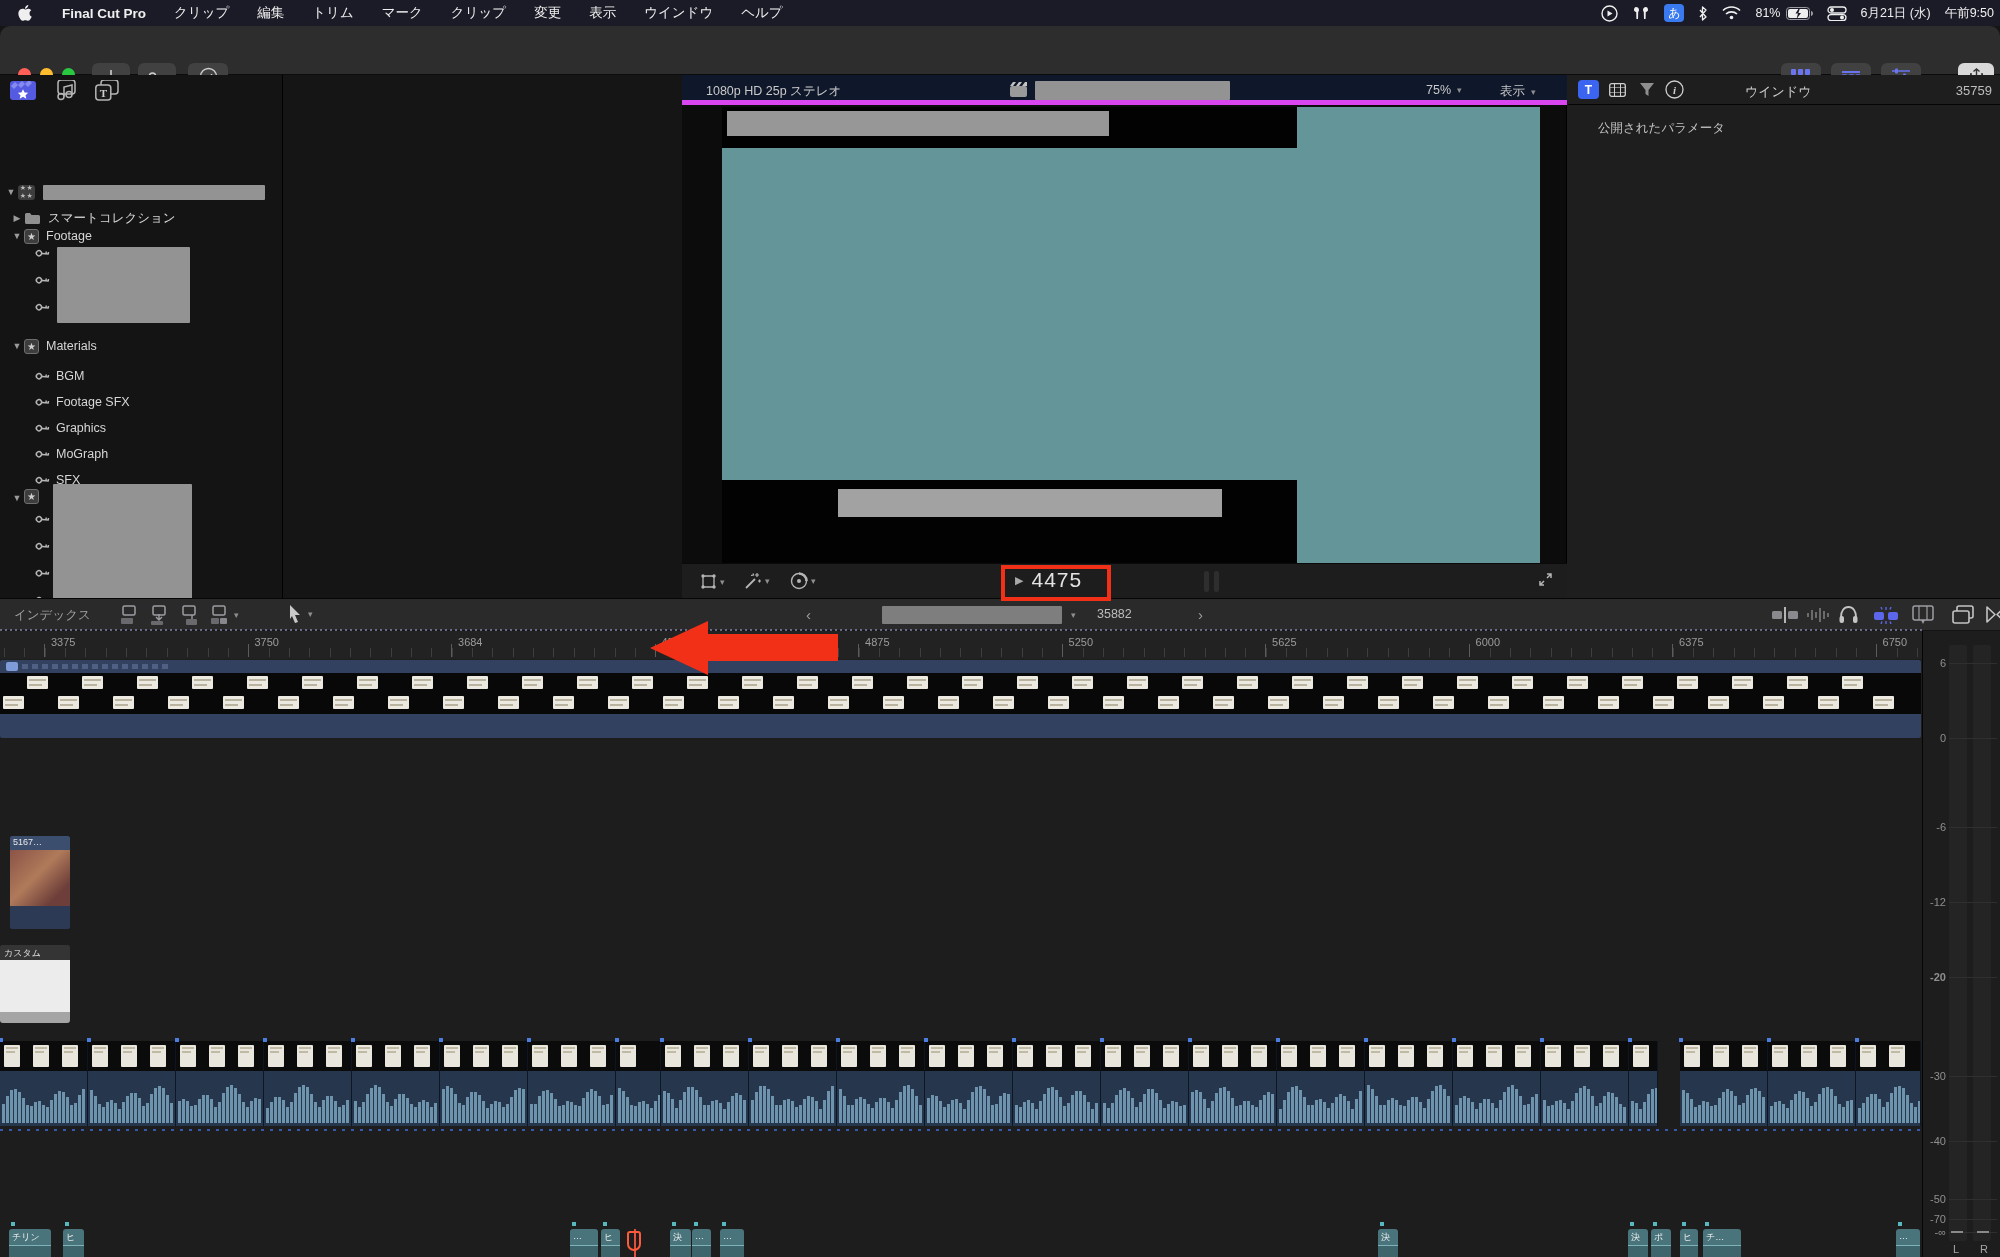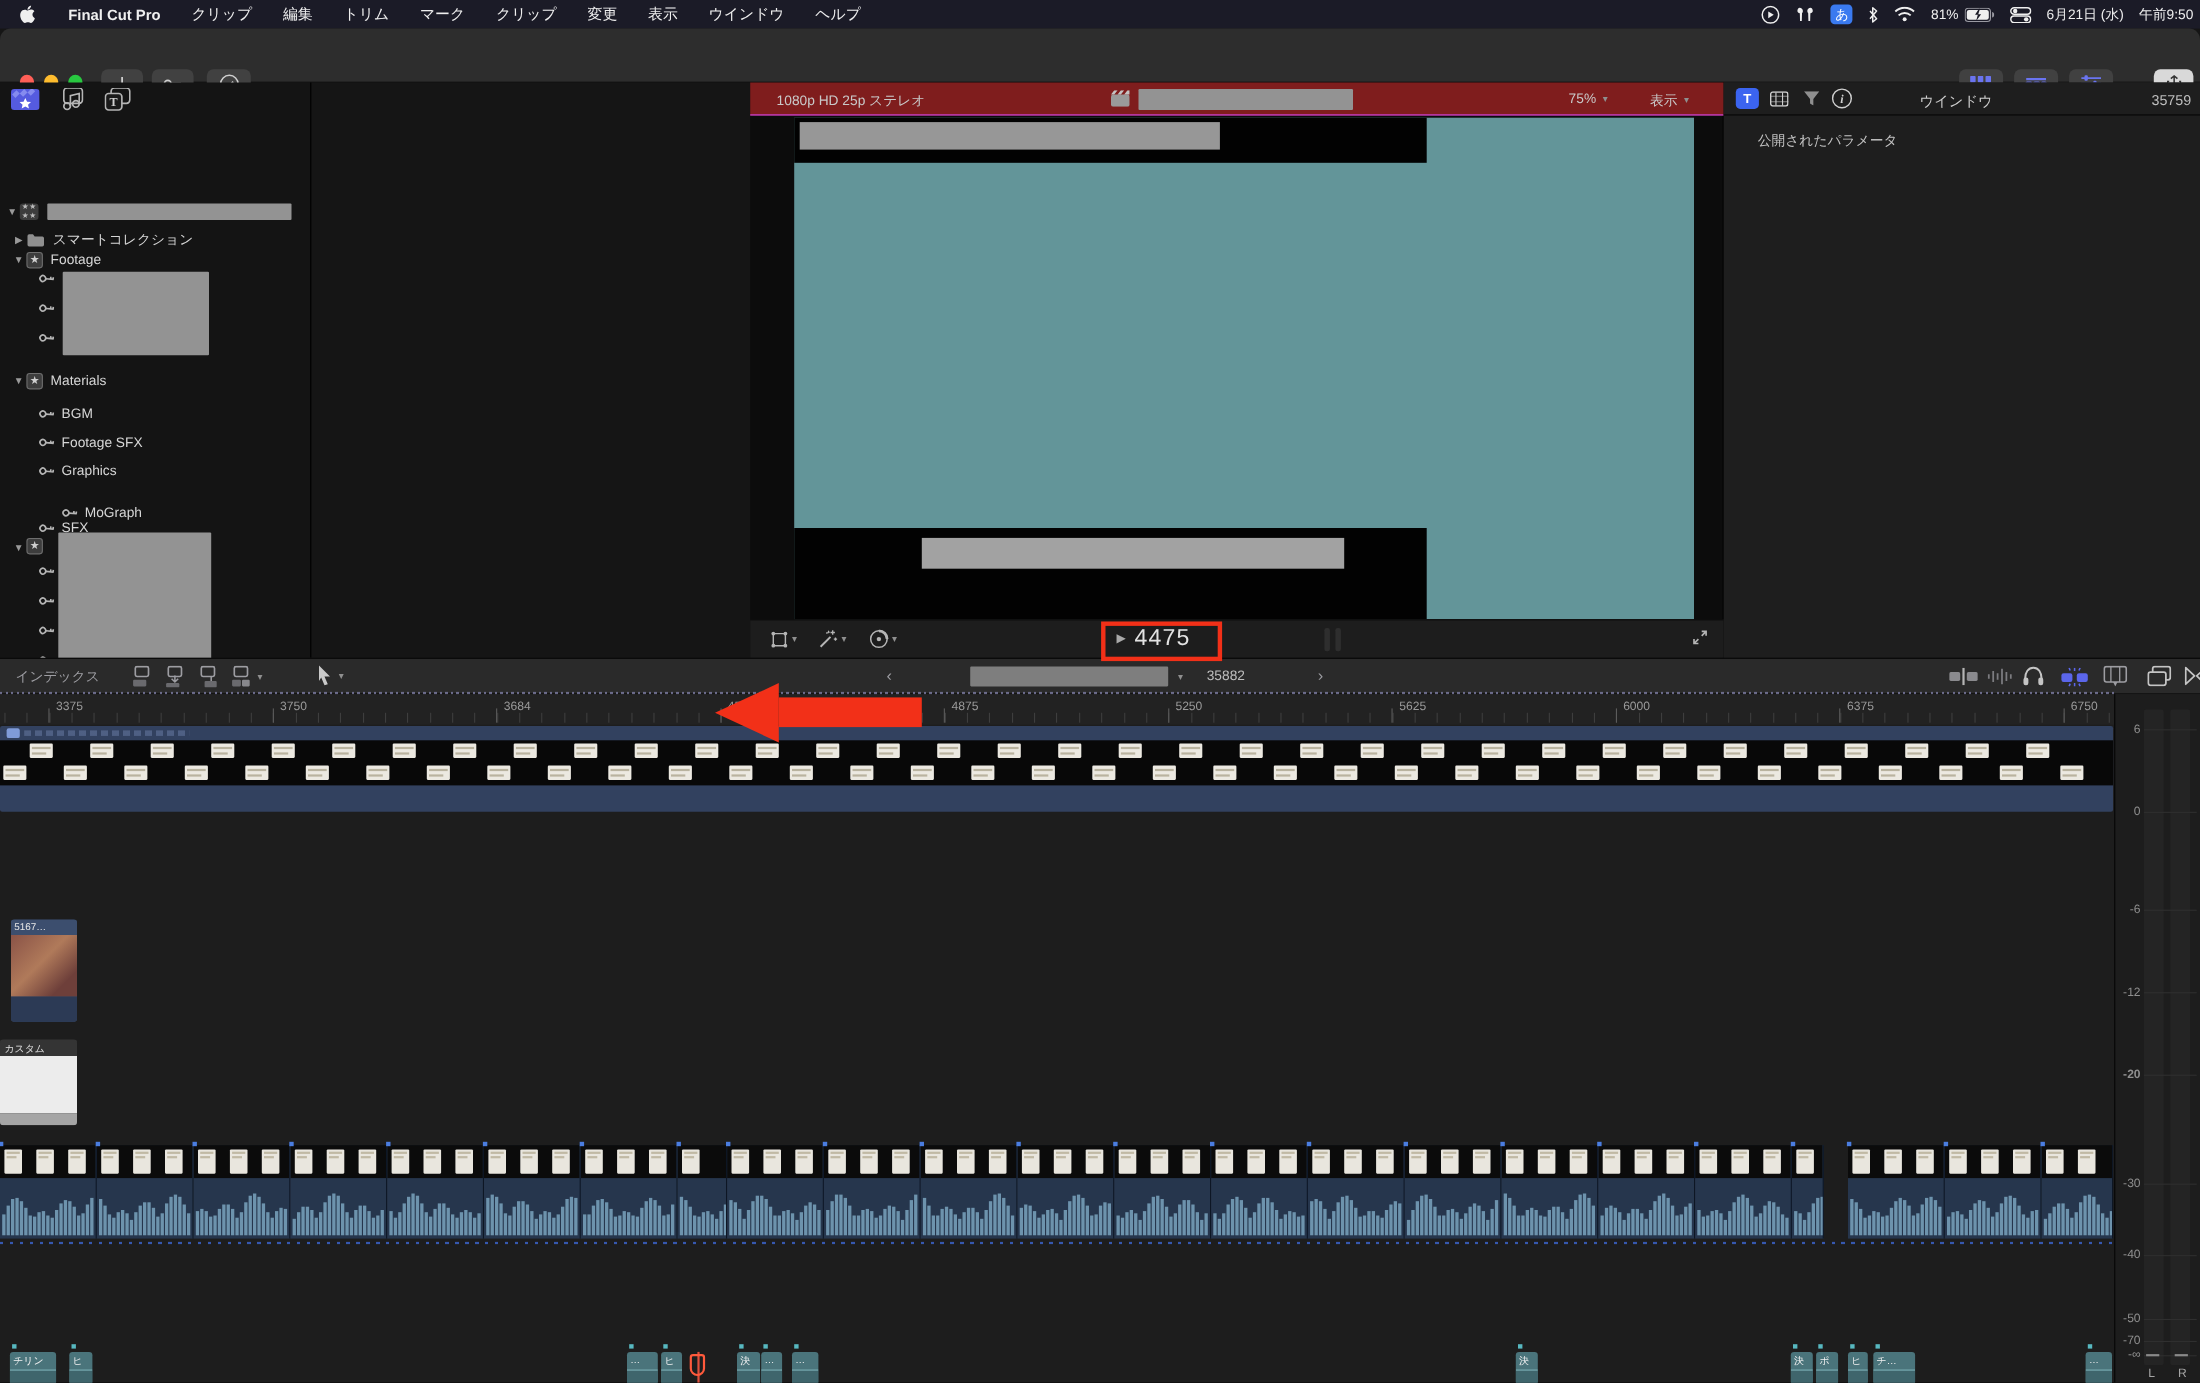--- a/index.html
+++ b/index.html
@@ -47,22 +47,22 @@
                 color:#cfcfcf; font-size:10px; display:flex; align-items:center; justify-content:center; flex:none; }
   .lib-badge { width:17px; height:15px; background:#3d3d3d; border-radius:3px; color:#bbb; font-size:7px;
                display:flex; align-items:center; justify-content:center; letter-spacing:0.5px; flex:none; }
   .folder-ic, .key-ic { flex:none; }
   .side-label { margin-left:7px; white-space:nowrap; }
 
   
   #browser-msg { width:100%; text-align:center; font-size:14.5px; color:#ababab; line-height:24px; }
 
   
-  #viewer-header { position:absolute; left:0; top:0; width:885px; height:30px; background:#7f1d1d;
-                   border-bottom:1px solid #d946ef; font-size:12.5px; color:#c9c9c9; }
+  #viewer-header { position:absolute; left:0; top:0; width:885px; height:30px; background:#0f172a;
+                   border-bottom:5px solid #d946ef; font-size:12.5px; color:#c9c9c9; }
   #viewer-canvas { position:absolute; left:40px; top:32px; width:818px; height:456px; background:#639599; }
   .vc-black { position:absolute; background:#020202; }
   .vc-gray  { position:absolute; background:#979797; }
   #viewer-controls { position:absolute; left:0; top:488px; width:885px; height:35px; background:#1d1d1d;
                      border-top:1px solid #0a0a0a; }
   .vctl-ic { color:#b5b5b5; display:flex; align-items:center; gap:3px; font-size:13px; }
   #timecode { font-size:21px; color:#e3e3e3; letter-spacing:1px; display:flex; align-items:center; gap:7px; }
   #timecode .play { font-size:11px; color:#a9a9a9; }
 
   
@@ -367,21 +367,21 @@
         </div>
         <div class="side-row" style="top: 344px;">
           <span class="key-ic" style="margin-left:36px">
             <svg width="13" height="13" viewBox="0 0 13 13" style="transform:rotate(-40deg)">
               <circle cx="4" cy="4" r="2.6" fill="none" stroke="#b5b5b5" stroke-width="1.5"></circle>
               <path d="M6 6l5 5M9 9l1.6-1.6M10.6 10.6l1.4-1.4" stroke="#b5b5b5" stroke-width="1.5" fill="none"></path>
             </svg>
           </span>
           <span class="side-label">Graphics</span>
         </div>
-        <div class="side-row" style="top: 382px; padding-left: 21px;">
+        <div class="side-row" style="top: 370px;">
           <span class="key-ic" style="margin-left:36px">
             <svg width="13" height="13" viewBox="0 0 13 13" style="transform:rotate(-40deg)">
               <circle cx="4" cy="4" r="2.6" fill="none" stroke="#b5b5b5" stroke-width="1.5"></circle>
               <path d="M6 6l5 5M9 9l1.6-1.6M10.6 10.6l1.4-1.4" stroke="#b5b5b5" stroke-width="1.5" fill="none"></path>
             </svg>
           </span>
           <span class="side-label">MoGraph</span>
         </div>
         <div class="side-row" style="top: 396px;">
           <span class="key-ic" style="margin-left:36px">

